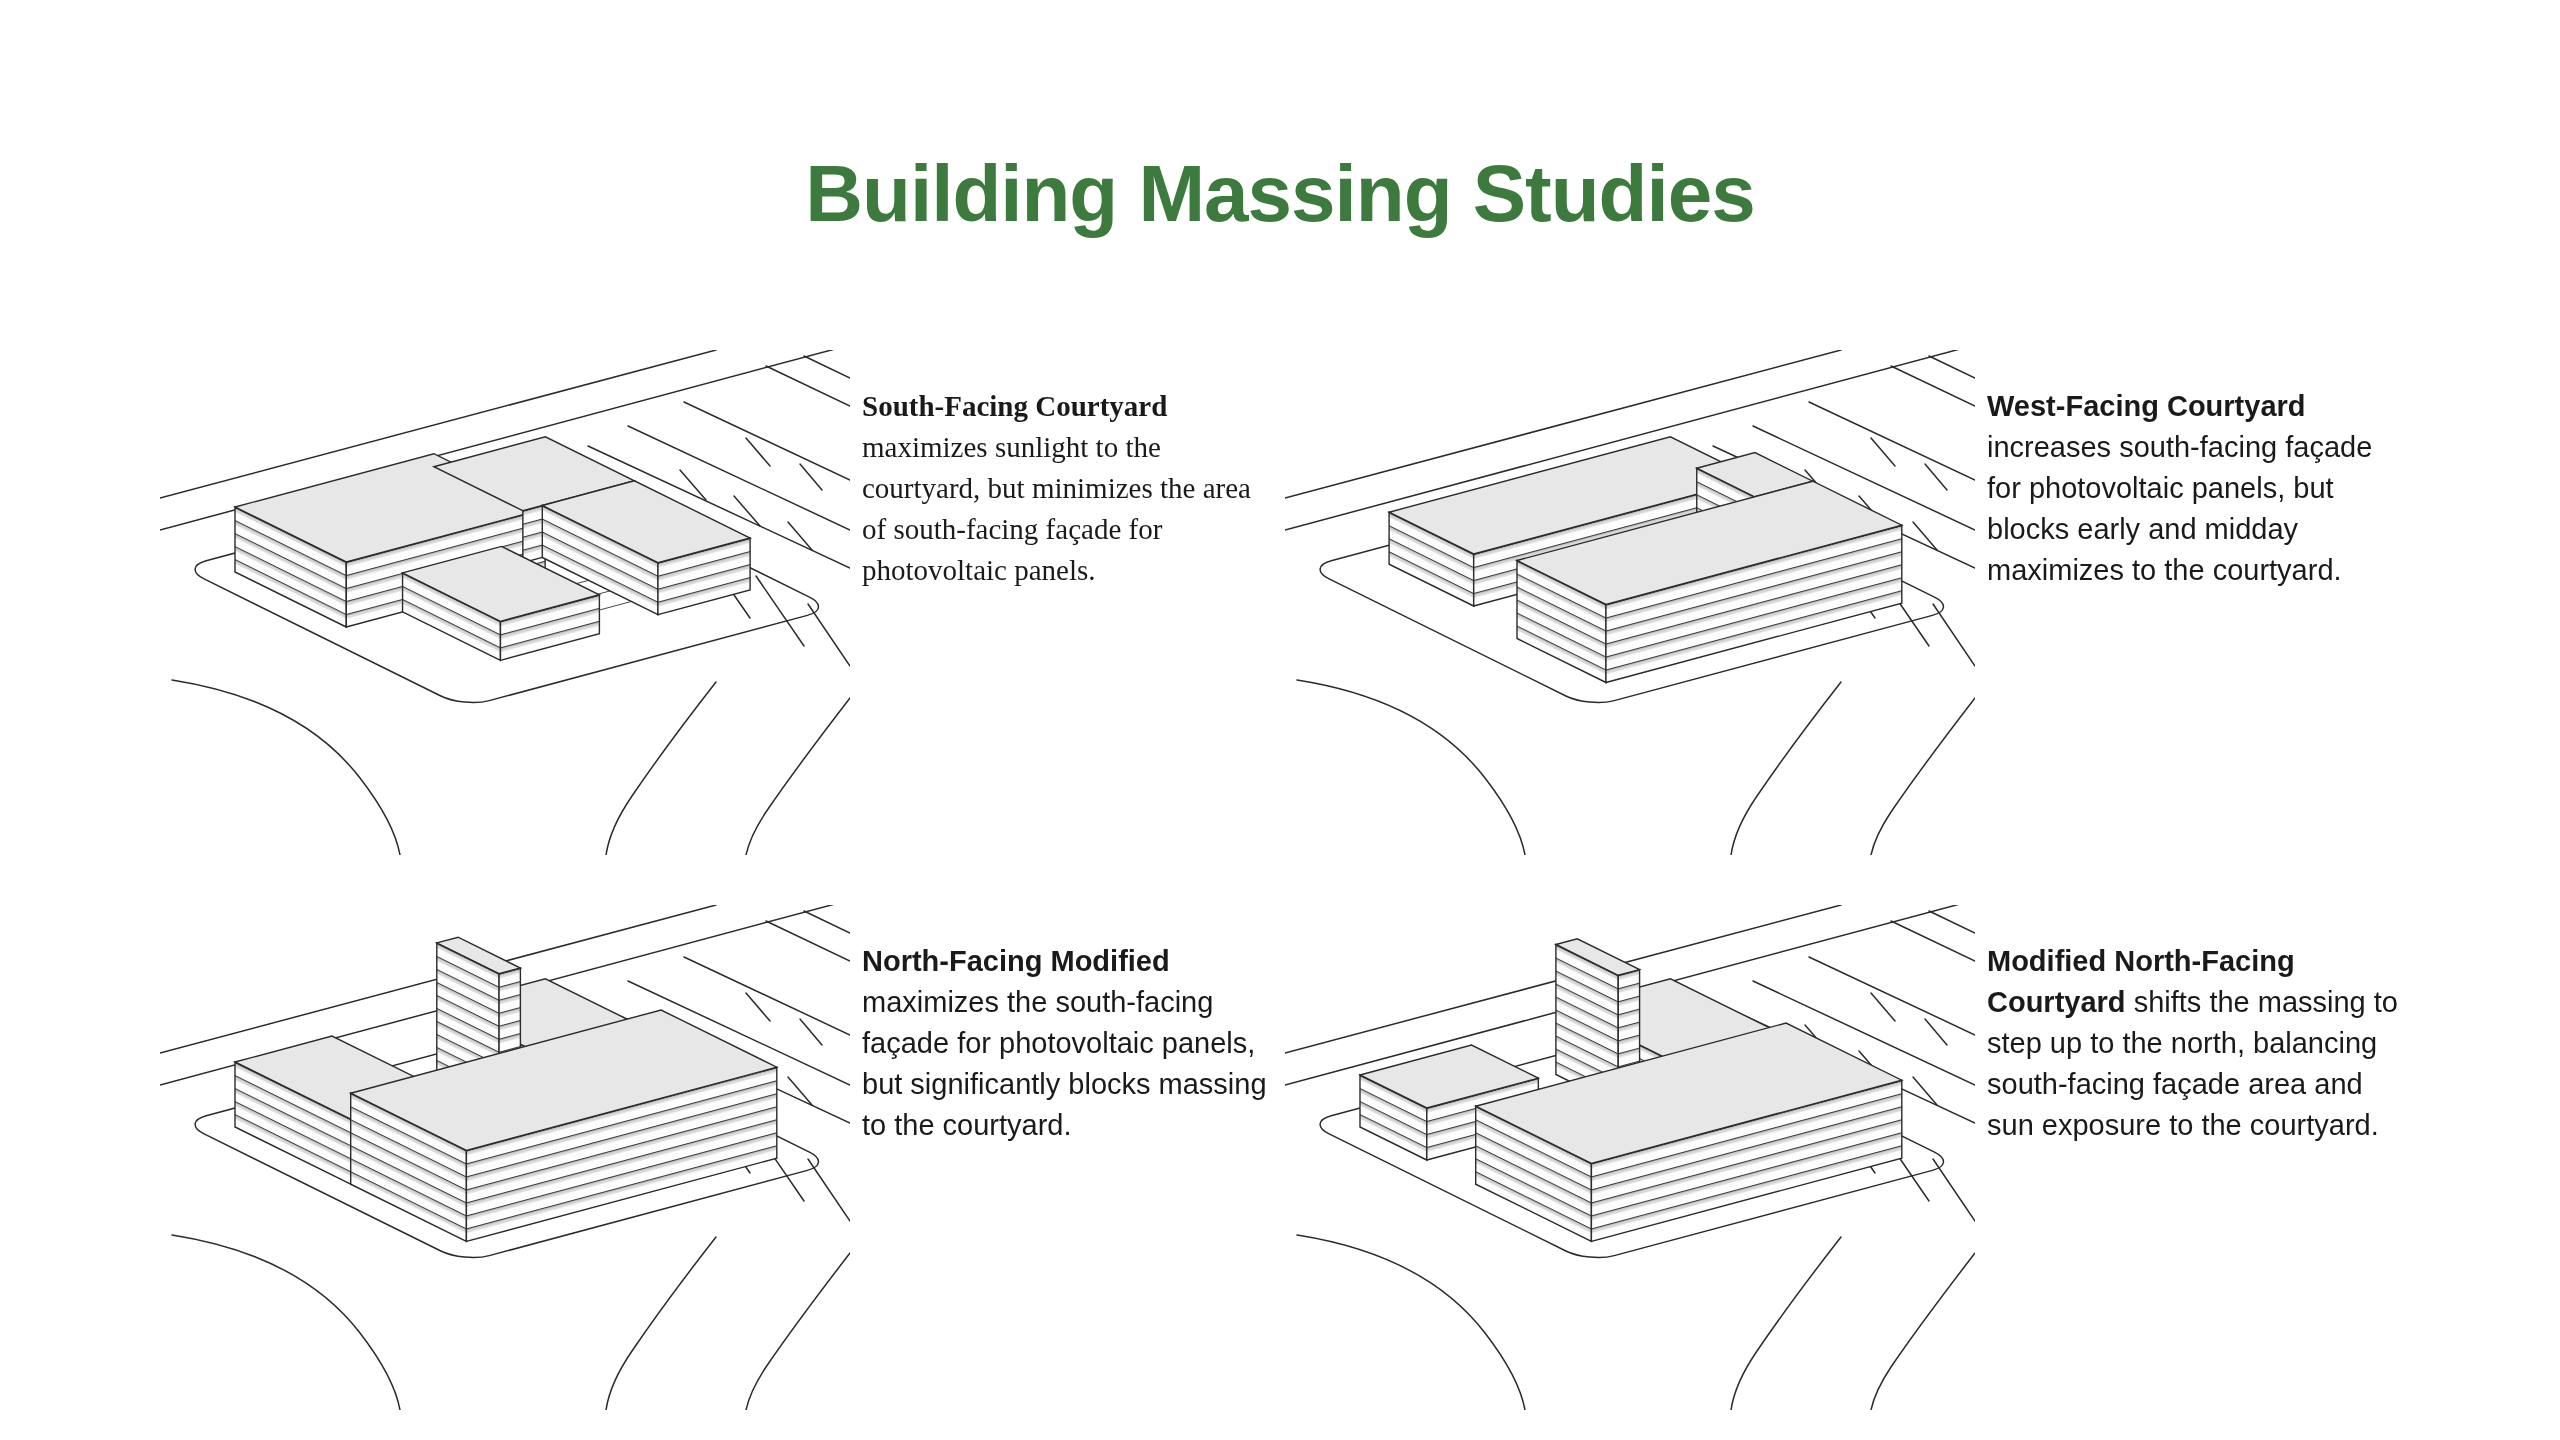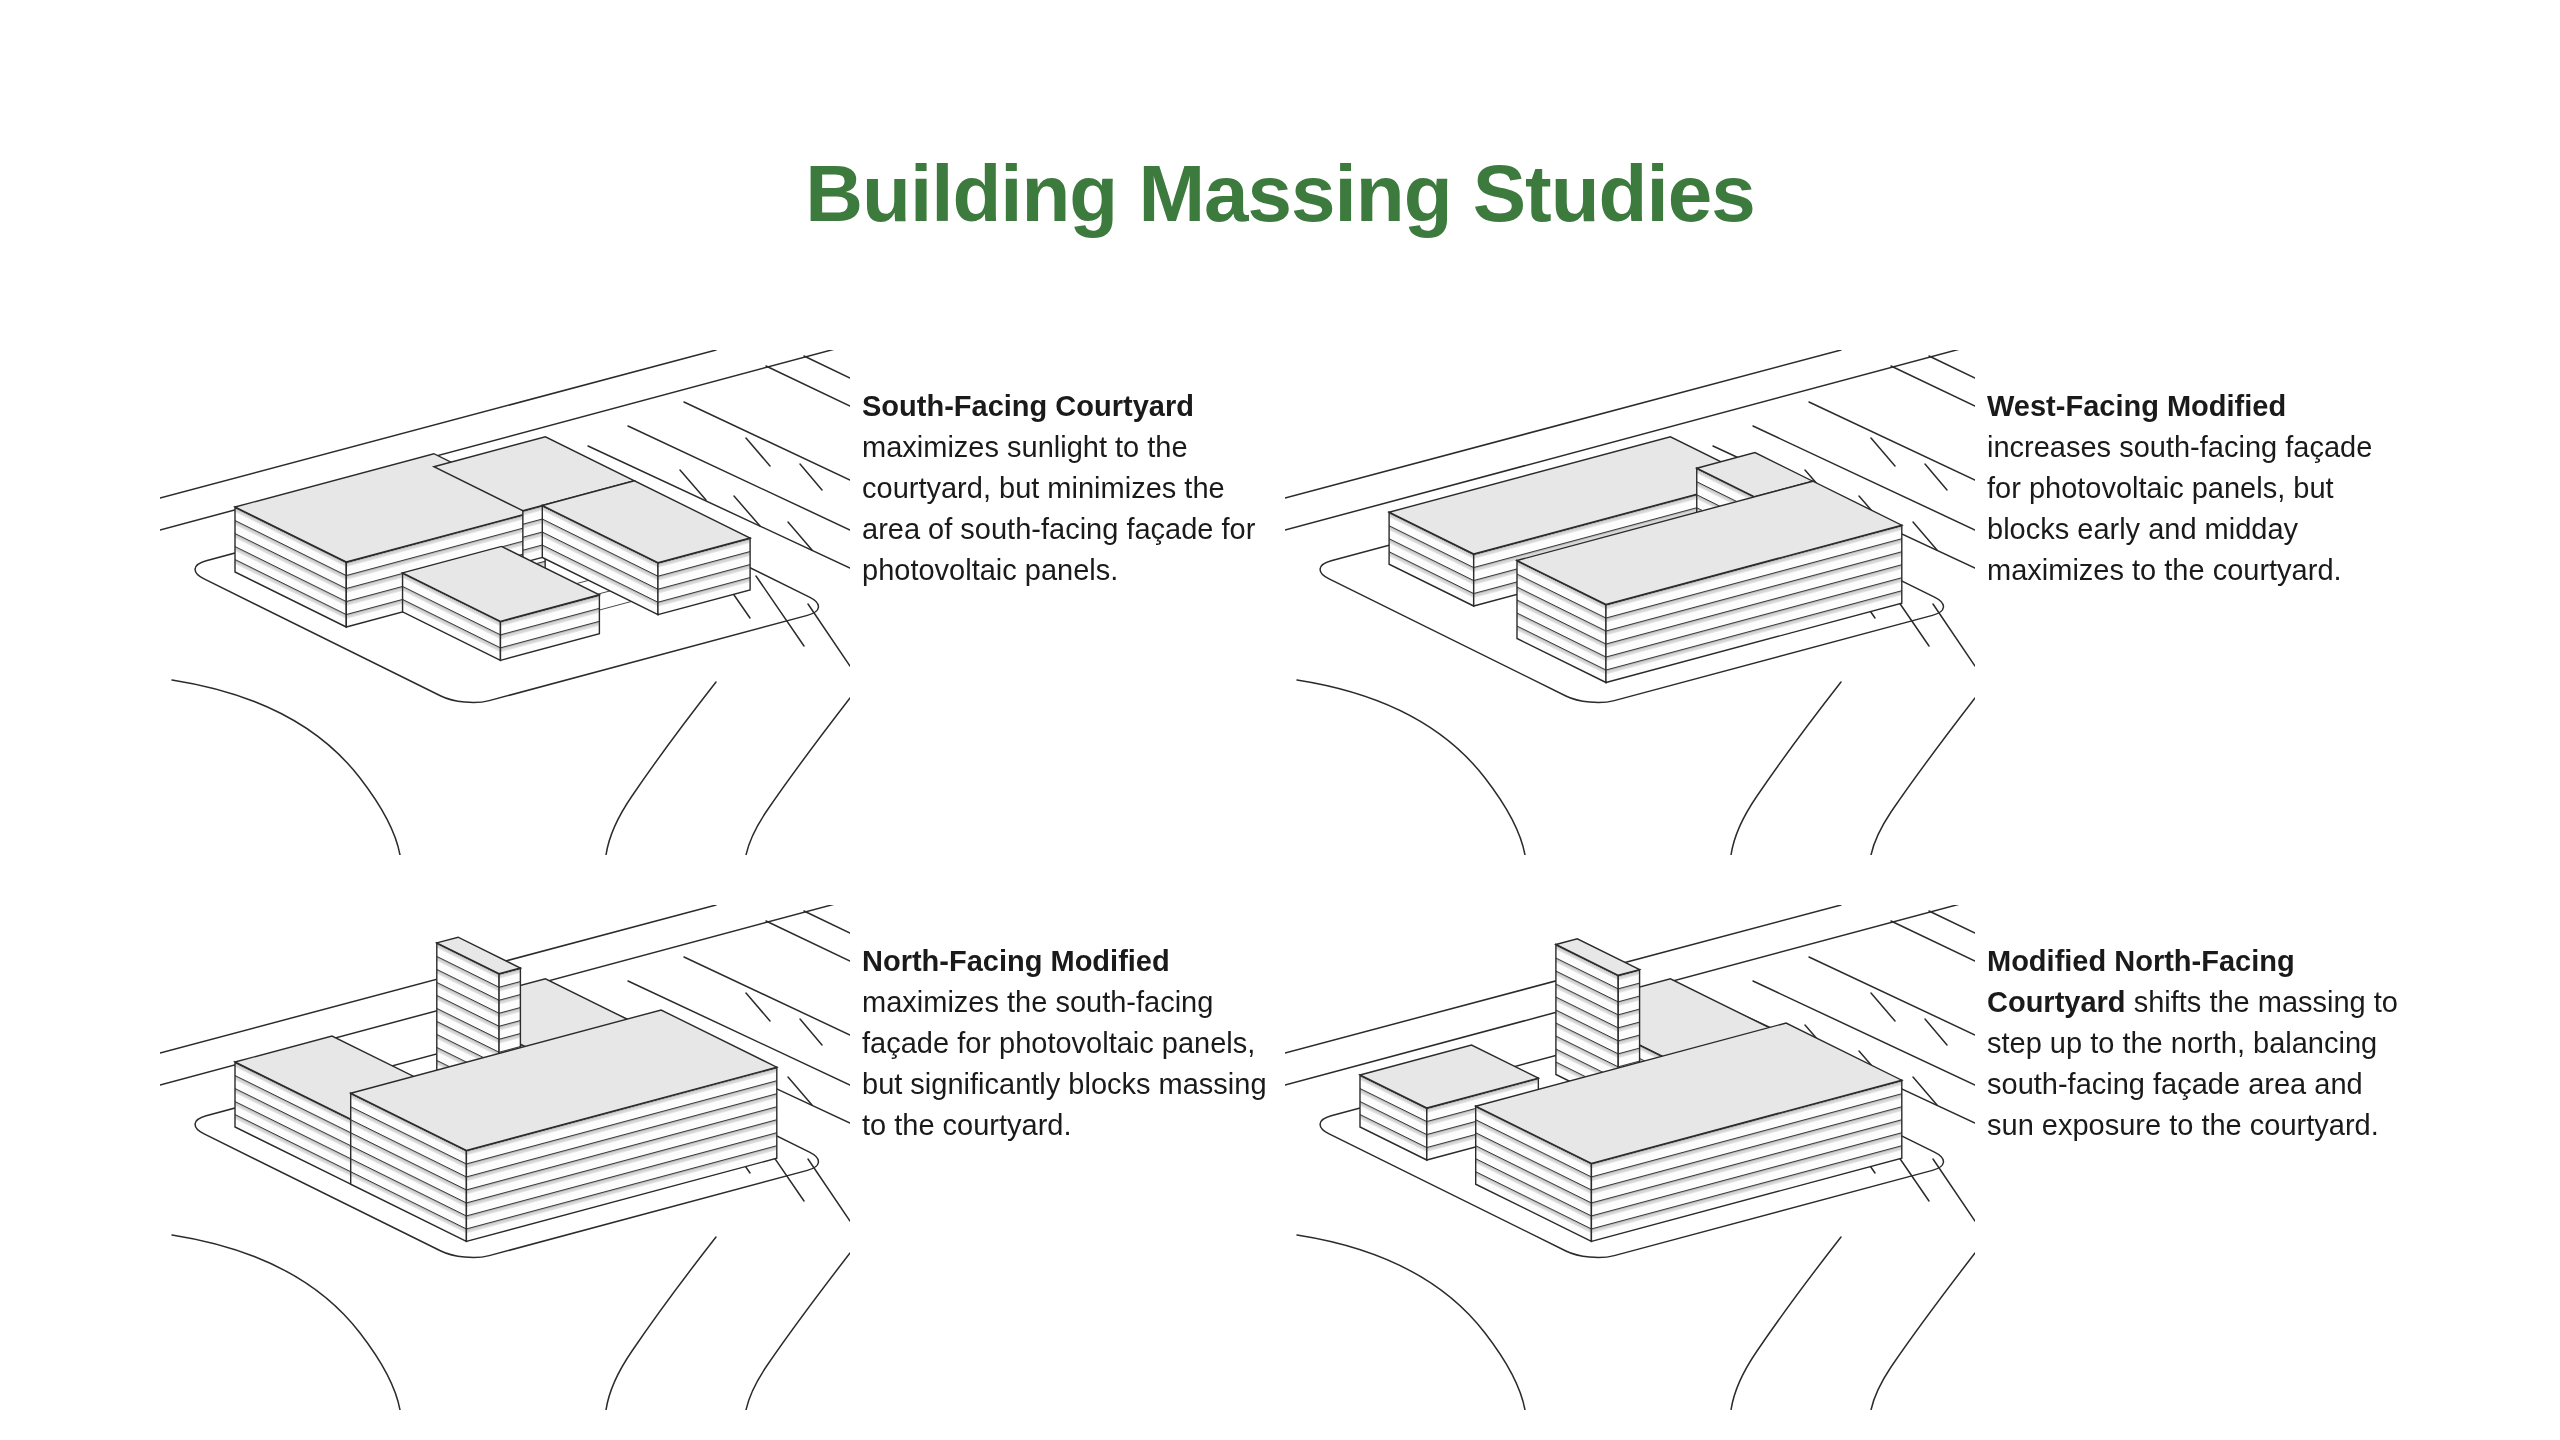--- a/index.html
+++ b/index.html
@@ -5,21 +5,21 @@
   html,body{margin:0;padding:0;background:#ffffff;}
   .page{position:relative;width:2560px;height:1440px;background:#ffffff;overflow:hidden;
         font-family:"Liberation Sans", sans-serif;color:#1a1a1a;}
   .page-title{position:absolute;left:0;right:0;top:148px;text-align:center;
         font-size:80px;font-weight:bold;letter-spacing:-1px;color:#3d7a3e;margin:0;}
   .study{position:absolute;display:flex;flex-direction:row;}
   .study .diagram{width:690px;height:505px;flex:0 0 690px;}
   .study .caption{width:412px;margin-left:12px;padding-top:36px;
         font-size:29px;line-height:41px;color:#1a1a1a;}
   .study .caption b{font-weight:bold;}
-  .pos-tl{left:160px;top:350px;}
+  .pos-tl{left:160px;top:350px;font-family:Liberation Serif, serif;}
   .pos-tr{left:1285px;top:350px;}
   .pos-bl{left:160px;top:905px;}
   .pos-br{left:1285px;top:905px;}
   svg .ln{fill:none;stroke:#2b2b2b;stroke-width:1.5;stroke-linecap:round;}
   svg rect, svg line{vector-effect:non-scaling-stroke;}
 </style>
 </head>
 <body>
 
 <div class="page">
@@ -146,21 +146,21 @@
           </g>
         <g transform="matrix(0.97,-0.26,0,1,306.4,336.4)">
             <rect x="15" y="-78" width="305" height="78" fill="url(#fl)"></rect>
           </g>
         <g transform="matrix(0.97,-0.26,0.89,0.44,75,144)">
             <rect x="15" y="160" width="305" height="100" fill="#e7e7e7"></rect>
           </g>
       </g>
     </svg>
     <div class="caption">
-      <b>West-Facing Modified</b>
+      <b>West-Facing Courtyard</b>
       <span>increases south-facing façade for photovoltaic panels, but blocks early and midday maximizes to the courtyard.</span>
     </div>
   </div>
 
   <div class="study pos-bl">
     <svg class="diagram" viewBox="0 0 690 505">
       <use href="#site"></use>
       <g stroke="#2b2b2b" stroke-width="1.4">
 
         <g transform="matrix(0.89,0.44,0,1,75,222)">

